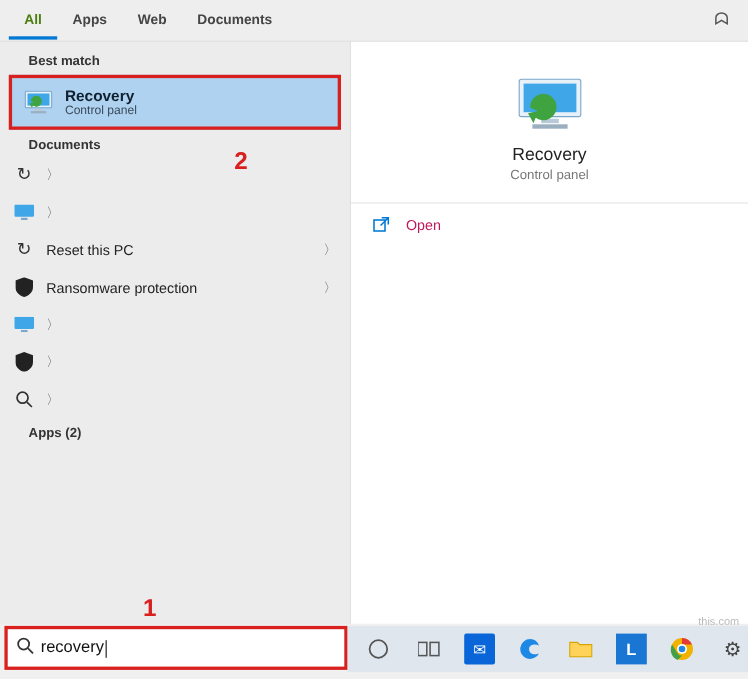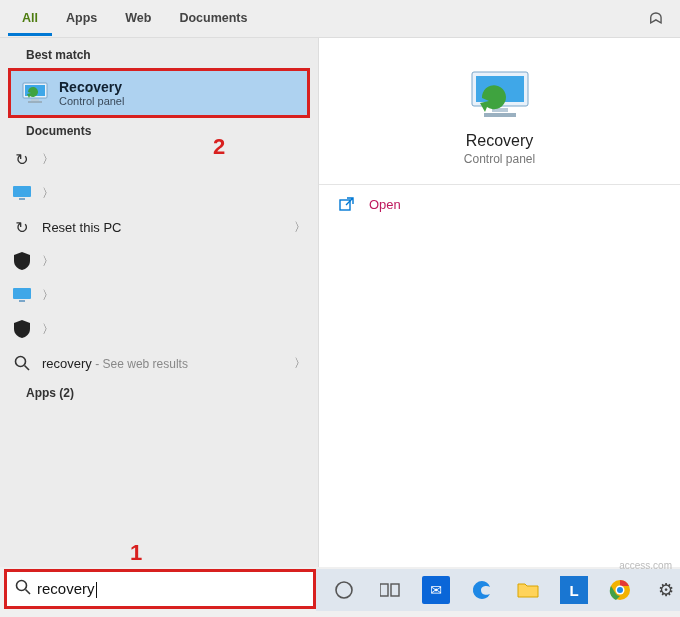--- a/index.html
+++ b/index.html
@@ -122,20 +122,21 @@
       <div class="icon-box">↻</div>
       <div class="label"><span>Reset this PC</span></div>
       <div class="chev">〉</div>
     </div>
     <div class="item">
       <div class="icon-box">
         <svg width="16" height="18" viewBox="0 0 16 18">
             <path d="M8 0 L16 3 V9 C16 14 12 17 8 18 C4 17 0 14 0 9 V3 Z" fill="#222"></path>
           </svg>
       </div>
+      <div class="label"><span>Ransomware protection</span></div>
       <div class="chev">〉</div>
     </div>
     <div class="item">
       <div class="icon-box">
         <svg width="18" height="14" viewBox="0 0 18 14">
             <rect x="0" y="0" width="18" height="11" rx="1" fill="#3fa7e8"></rect>
             <rect x="6" y="12" width="6" height="2" fill="#7aa6c9"></rect>
           </svg>
       </div>
       <div class="chev">〉</div>
@@ -149,21 +150,20 @@
       <div class="chev">〉</div>
     </div>
 
     <div class="item">
       <div class="icon-box">
         <svg width="16" height="16" viewBox="0 0 16 16">
             <circle cx="6.5" cy="6.5" r="5" fill="none" stroke="#333" stroke-width="1.6"></circle>
             <line x1="10.5" y1="10.5" x2="15" y2="15" stroke="#333" stroke-width="1.6"></line>
           </svg>
       </div>
-      <div class="label"><span>recovery</span><span class="web-sub"> - See web results</span></div>
       <div class="chev">〉</div>
     </div>
 
     <div class="section-label">Apps (2)</div>
   </div>
 
   <div class="right">
     <div class="preview">
       <div class="preview-icon">
         <svg class="monitor-svg" width="64" height="52" viewBox="0 0 64 52">
@@ -232,13 +232,13 @@
           <circle cx="11" cy="11" r="4.5" fill="#fff"></circle>
           <circle cx="11" cy="11" r="3" fill="#1e88e5"></circle>
         </svg>
       </div>
     <div class="tb-icon tb-gear">⚙</div>
   </div>
 </div>
 
 <div class="annot a2">2</div>
 <div class="annot a1">1</div>
-<div class="watermark">access.com</div>
+<div class="watermark">this.com</div>
 
 </body></html>

